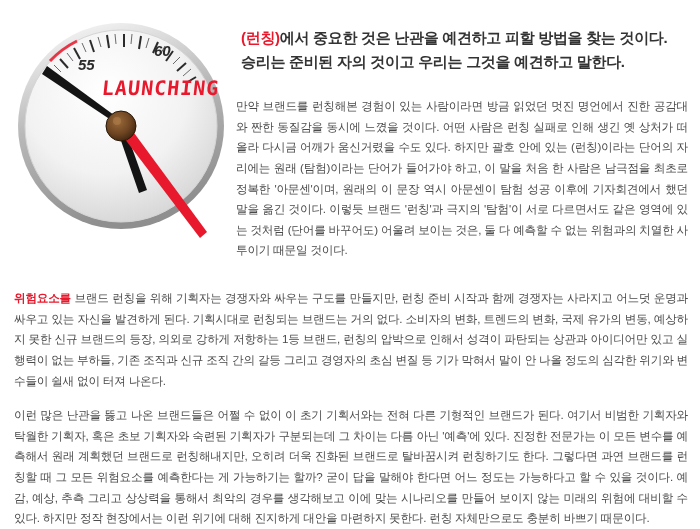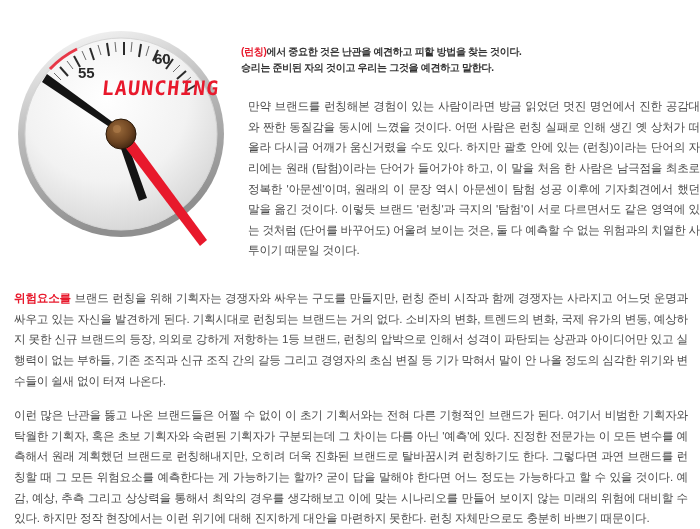--- a/index.html
+++ b/index.html
@@ -30,62 +30,61 @@
   }
   .figure {
     position: relative;
     width: 215px;
     height: 240px;
     flex: 0 0 215px;
   }
   .gauge-wrap {
     position: absolute;
     left: 0;
-    top: 8px;
+    top: 0;
     width: 215px;
     height: 240px;
+    font-style: italic;
   }
   .gauge-svg { display: block; }
   .launch-word {
     position: absolute;
     left: 88px;
     top: 62px;
     font-family: "DejaVu Sans Mono", monospace;
     font-weight: bold;
     font-size: 20px;
     letter-spacing: 1px;
     color: #e8192c;
     transform: skewX(-6deg);
   }
 
   .headline {
     flex: 1 1 auto;
     padding-left: 12px;
     padding-top: 12px;
   }
   .headline-text {
-    font-size: 10px;
+    font-size: 15px;
     font-weight: bold;
     line-height: 1.62;
     color: #333333;
     letter-spacing: -0.3px;
-    margin-top: 18px;
   }
   .hl-red {
     color: #e8192c;
     font-weight: bold;
   }
 
   
   .body-copy {
     position: absolute;
     left: 236px;
     top: 96px;
     width: 452px;
-    margin-left: 12px;
   }
   p.para {
     margin: 0 0 14px 0;
     font-size: 11.6px;
     line-height: 1.78;
     color: #4a4a4a;
     letter-spacing: -0.2px;
     text-align: justify;
   }
   .lower-copy {

